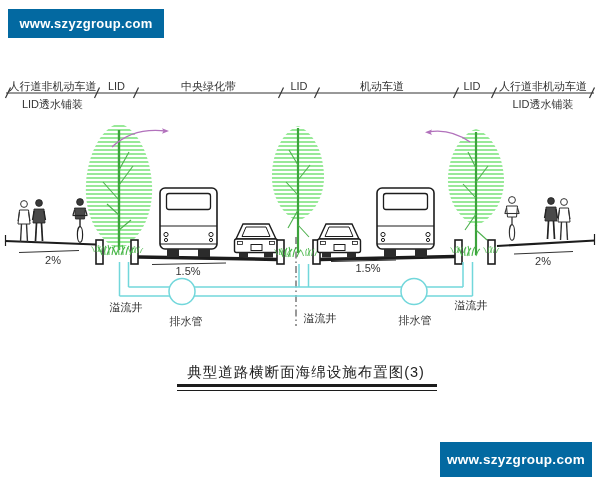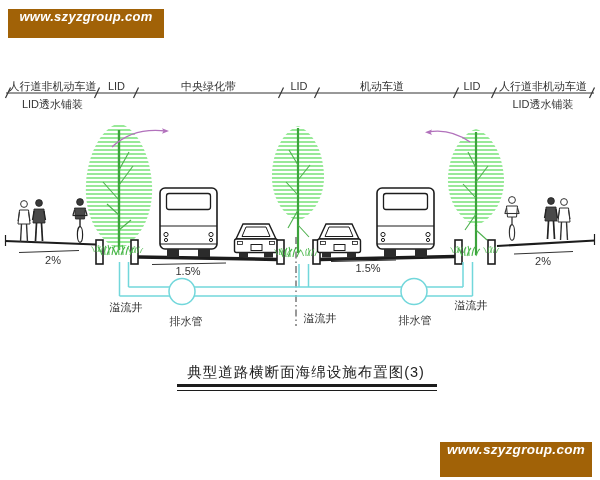--- a/index.html
+++ b/index.html
@@ -1,19 +1,19 @@
 <!DOCTYPE html>
 <html><head>
 <meta charset="utf-8">
 <style>
   html,body{margin:0;padding:0;background:#fff;}
   #stage{position:relative;width:600px;height:480px;background:#ffffff;overflow:hidden;
          font-family:"Liberation Sans",sans-serif;}
-  .banner{position:absolute;display:flex;align-items:flex-start;justify-content:center;
-          background:#a16207;color:#fff;font-weight:bold;font-size:13px;letter-spacing:.3px;font-style:italic;}
+  .banner{position:absolute;display:flex;align-items:center;justify-content:center;
+          background:#0369a1;color:#fff;font-weight:bold;font-size:13px;letter-spacing:.3px;}
   #banner-top{left:8px;top:9px;width:156px;height:29px;}
   #banner-bottom{left:440px;top:442px;width:152px;height:35px;font-size:13.5px;}
   svg text{font-family:"Liberation Sans",sans-serif;fill:#333;}
   text.dim{font-size:11px;text-anchor:middle;}
   text.slope{font-size:11px;text-anchor:middle;}
   text.drain{font-size:11px;text-anchor:middle;}
   text.title{font-size:14.5px;text-anchor:middle;letter-spacing:1px;fill:#222;}
 </style>
 </head>
 <body>

